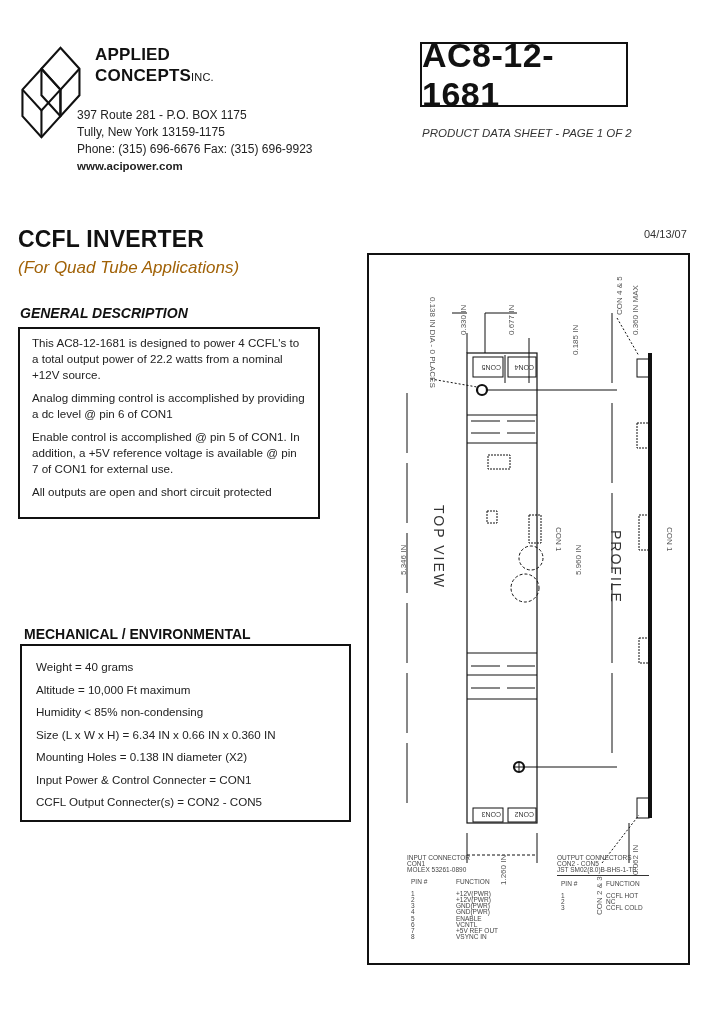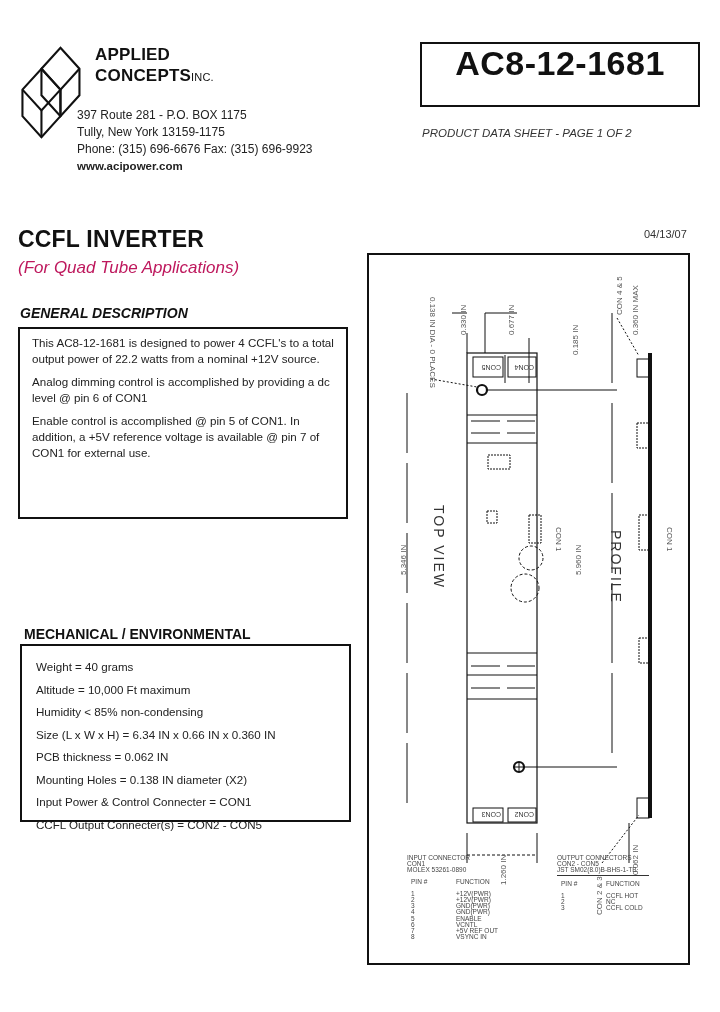--- a/index.html
+++ b/index.html
@@ -7,34 +7,34 @@
          font-family: "Liberation Sans", sans-serif; color: #111; }
   .abs { position: absolute; }
 
   
   .logo { left: 24px; top: 44px; width: 62px; width: 62px; height: 68px; }
   .company-name { left: 95px; top: 44px; font-weight: bold; font-size: 17px; line-height: 21px; letter-spacing: 0.2px; }
   .company-name .inc { font-weight: normal; font-size: 11px; }
   .addr { left: 77px; top: 107px; font-size: 12px; line-height: 17px; color: #222; }
   .addr .web { font-weight: bold; font-size: 11.5px; }
 
-  .part-box { left: 420px; top: 42px; width: 280px; height: 65px; border: 2px solid #111; box-sizing: border-box;
-              display: flex; justify-content: center; }
+  .part-box { left: 420px; top: 42px; width: 208px; height: 65px; border: 2px solid #111; box-sizing: border-box;
+              display: flex; align-items: center; justify-content: center; }
   .part-number { font-weight: bold; font-size: 34px; letter-spacing: 0.5px; }
   .page-note { left: 422px; top: 127px; font-style: italic; font-size: 11.5px; color: #333; }
 
   
   .title { left: 18px; top: 226px; font-weight: bold; font-size: 23px; letter-spacing: 0.2px; }
-  .subtitle { left: 18px; top: 258px; font-style: italic; font-size: 17px; color: #be185d; }
+  .subtitle { left: 18px; top: 258px; font-style: italic; font-size: 17px; color: #a16207; }
   .date { left: 628px; top: 228px; font-size: 11px; color: #333; padding-left: 16px; }
 
   
   .section-heading { font-weight: bold; font-size: 14px; }
   .box { border: 2px solid #111; box-sizing: border-box; }
-  .desc-box { left: 18px; top: 327px; width: 330px; height: 192px; padding: 6px 12px; }
+  .desc-box { left: 18px; top: 327px; width: 302px; height: 192px; padding: 6px 12px; }
   .desc-box p { margin: 0 0 7px 0; font-size: 11.6px; line-height: 16px; color: #222; }
   .mech-box { left: 20px; top: 644px; width: 331px; height: 178px; padding: 10px 14px; }
   .mech-box div { font-size: 11.6px; line-height: 22.5px; color: #222; }
 
   
   .diagram { left: 367px; top: 253px; width: 323px; height: 712px; border: 2px solid #111; box-sizing: border-box; }
   .vtext { position: absolute; font-size: 8px; color: #555; white-space: nowrap; transform-origin: left top; }
   .rot90 { transform: rotate(90deg); }
   .rot270 { transform: rotate(-90deg); }
   .view-label { font-size: 14px; color: #333; letter-spacing: 2px; }
@@ -76,29 +76,29 @@
 
 <div class="abs title">CCFL INVERTER</div>
 <div class="abs subtitle">(For Quad Tube Applications)</div>
 <div class="abs date">04/13/07</div>
 
 <div class="abs section-heading" style="left:20px;top:305px;font-style:italic;">GENERAL DESCRIPTION</div>
 <div class="abs box desc-box">
   <p>This AC8-12-1681 is designed to power 4 CCFL's to a total output power of 22.2 watts from a nominal +12V source.</p>
   <p>Analog dimming control is accomplished by providing a dc level @ pin 6 of CON1</p>
   <p>Enable control is accomplished @ pin 5 of CON1. In addition, a +5V reference voltage is available @ pin 7 of CON1 for external use.</p>
+  <p>All outputs are open and short circuit protected</p>
 </div>
 
 <div class="abs section-heading" style="left:24px;top:626px;">MECHANICAL / ENVIRONMENTAL</div>
 <div class="abs box mech-box">
   <div>Weight = 40 grams</div>
   <div>Altitude = 10,000 Ft maximum</div>
   <div>Humidity &lt; 85% non-condensing</div>
   <div>Size (L x W x H) = 6.34 IN x 0.66 IN x 0.360 IN</div>
-  <div>PCB thickness = 0.062 IN</div>
   <div>Mounting Holes = 0.138 IN diameter (X2)</div>
   <div>Input Power &amp; Control Connecter = CON1</div>
   <div>CCFL Output Connecter(s) = CON2 - CON5</div>
 </div>
 
 <div class="abs diagram">
   <svg width="323" height="712" viewBox="0 0 323 712" style="position:absolute;left:-2px;top:-2px;">
     <g fill="none" stroke="#111" stroke-width="1">
 
       <rect x="100" y="100" width="70" height="470" stroke-width="1.2"></rect>

